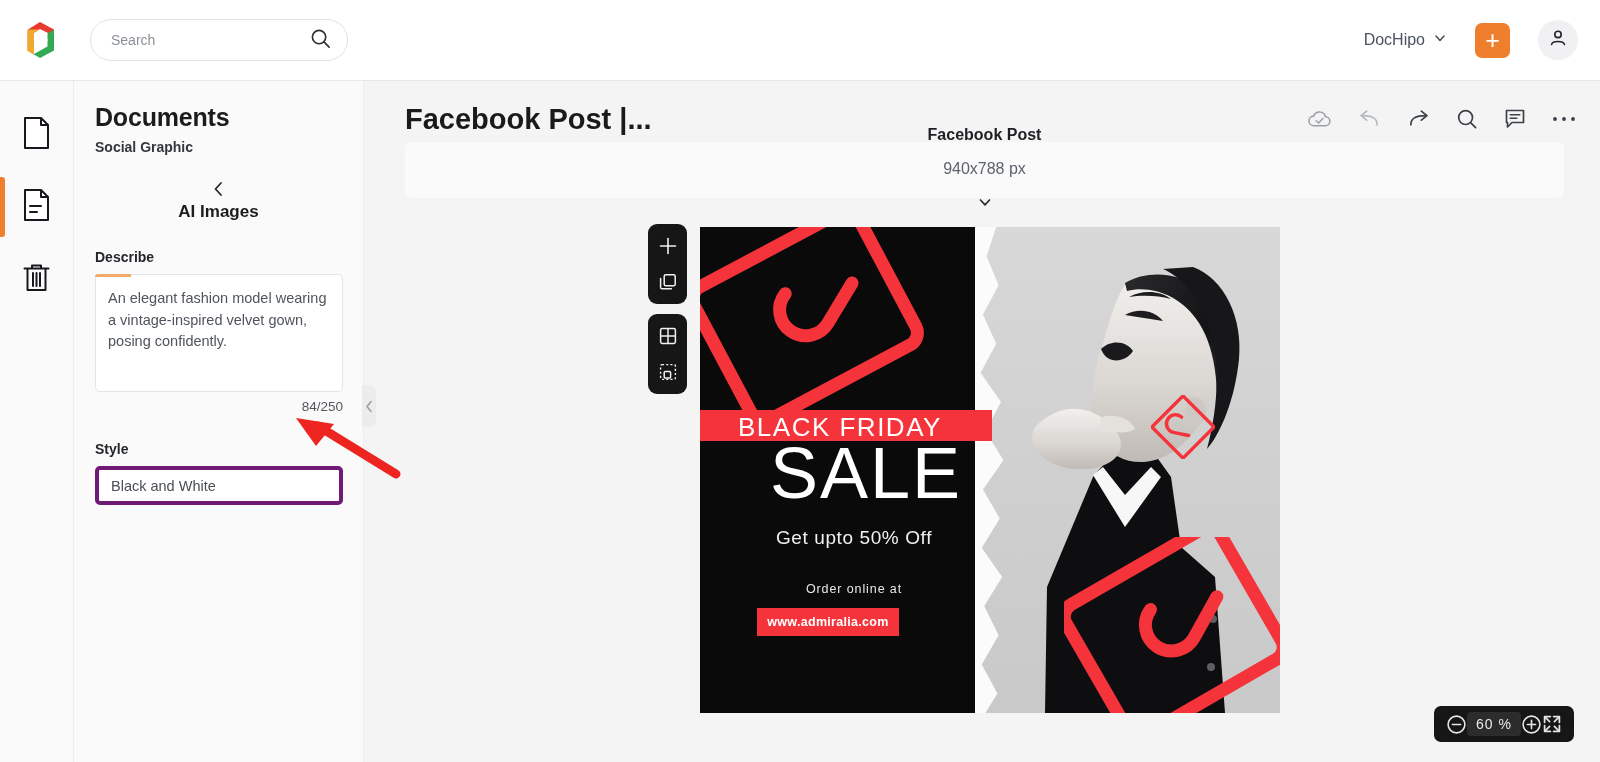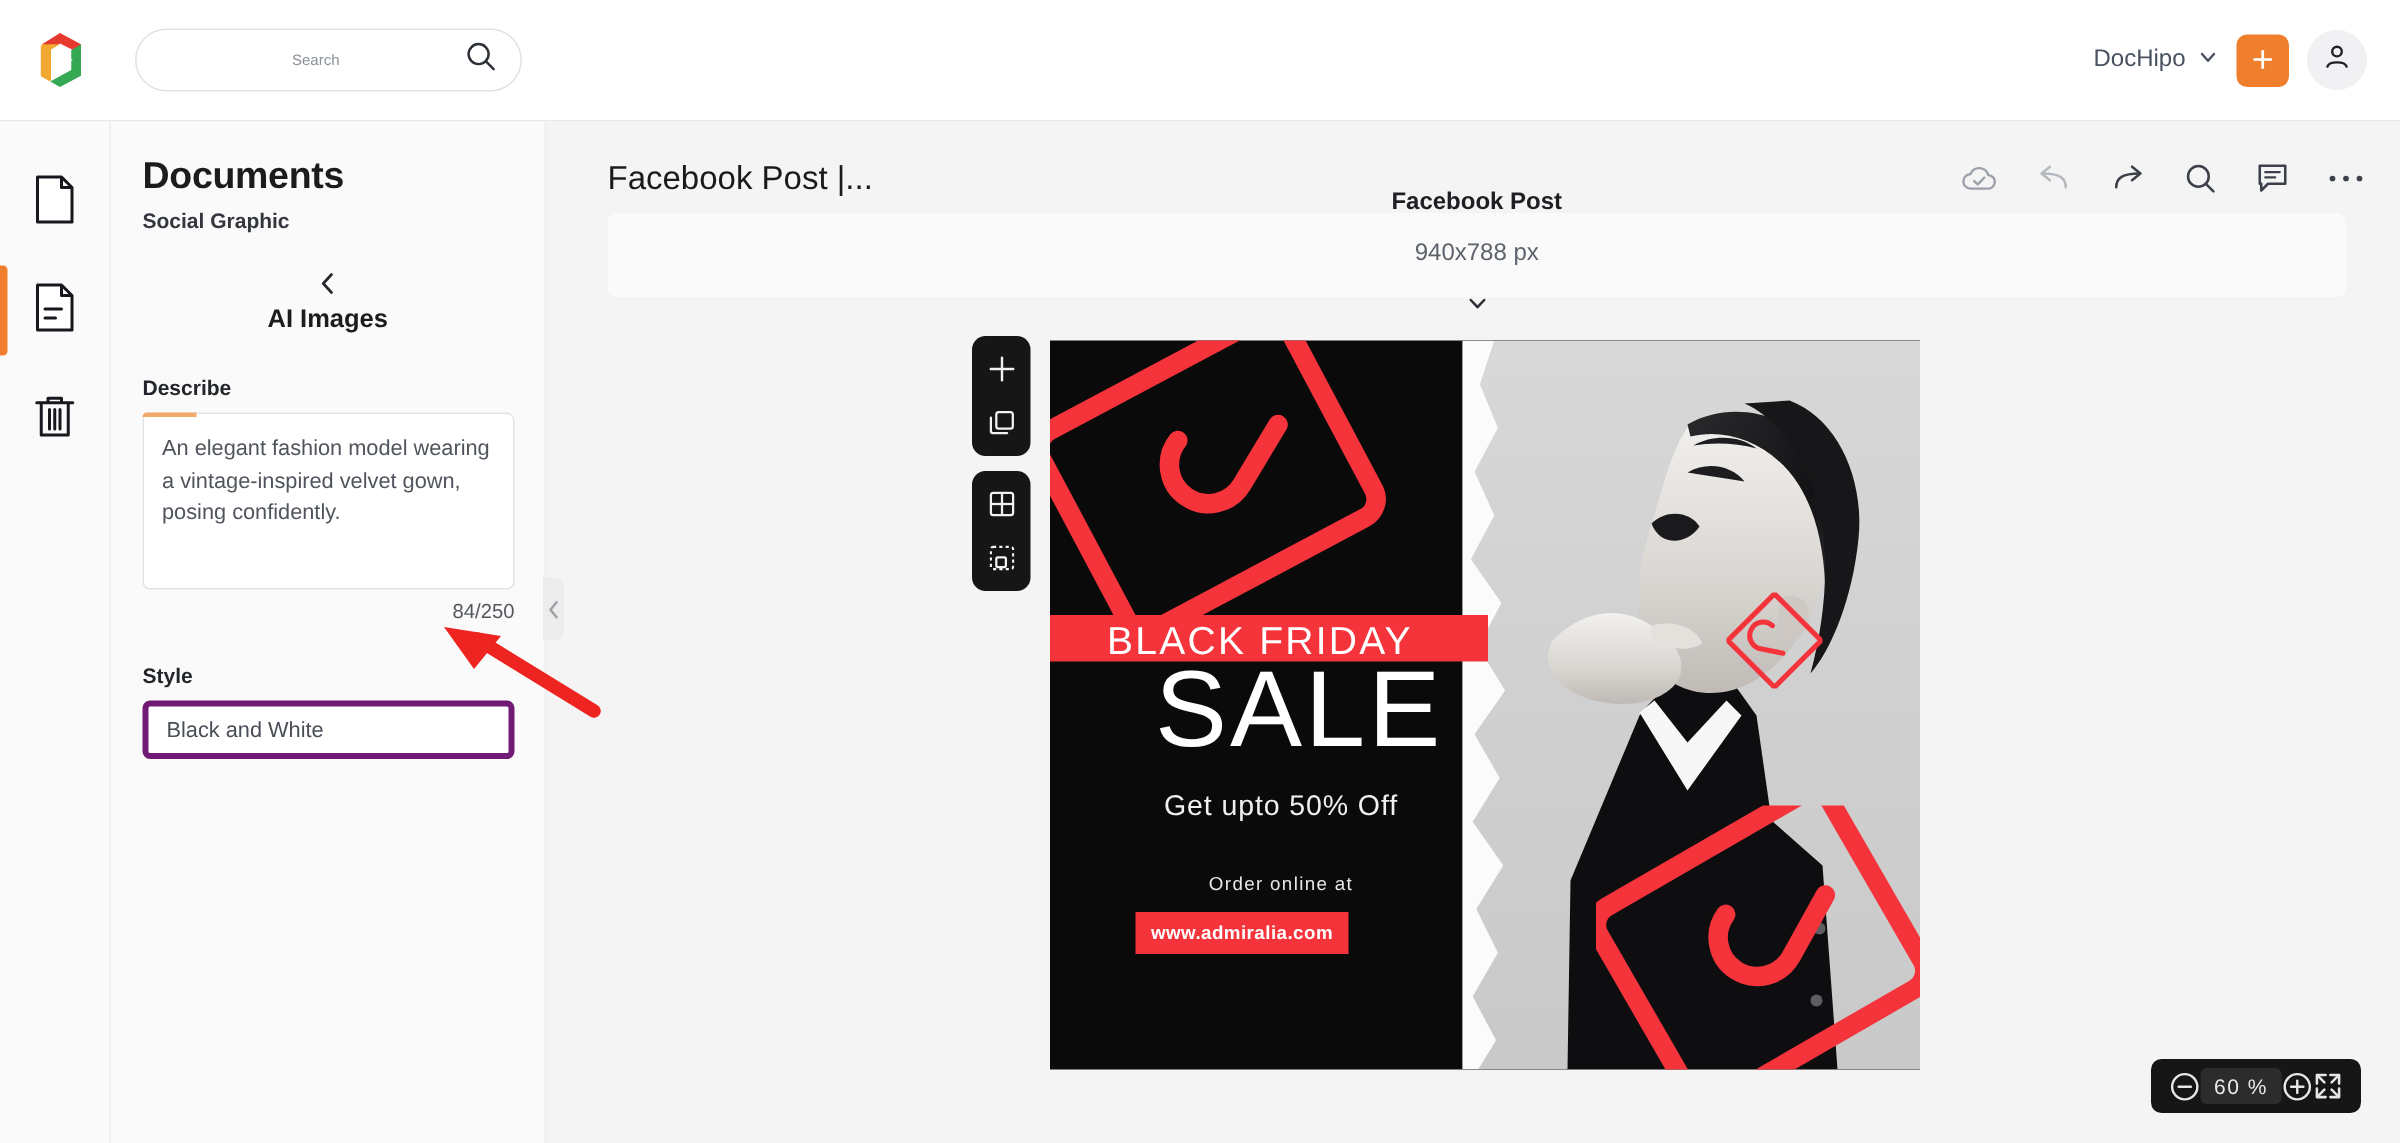--- a/index.html
+++ b/index.html
@@ -18,26 +18,26 @@
     border-bottom: 1px solid #e8e8e8;
   }
   .brand-logo { margin-left: 18px; width: 44px; height: 44px; position: relative; }
   .search-wrap {
     margin-left: 28px; width: 258px; height: 42px;
     border: 1px solid #e2e2e4; border-radius: 21px;
     display: flex; align-items: center; padding: 0 16px 0 20px;
     background: #fff;
   }
   .search-input {
-    flex: 1; border: none; outline: none; font-size: 10px;
-    color: #0f172a; font-family: "Liberation Sans", sans-serif; background: transparent; text-align: center;
+    flex: 1; border: none; outline: none; font-size: 14px;
+    color: #0f172a; font-family: "Liberation Sans", sans-serif; background: transparent;
   }
   .search-input::placeholder { color: #8b9099; }
   .topbar-right {
-    margin-left: auto; display: flex; align-items: center; gap: 12px; margin-right: 22px;
+    margin-left: auto; display: flex; align-items: center; gap: 28px; margin-right: 22px;
   }
   .workspace-btn {
     display: flex; align-items: center; gap: 8px; cursor: pointer;
     font-size: 16px; color: #4a5160;
   }
   .plus-btn {
     width: 35px; height: 35px; border-radius: 7px; background: #f07f2d;
     display: flex; align-items: center; justify-content: center;
     color: #fff; font-size: 25px; line-height: 1; cursor: pointer; font-weight: 300;
   }
@@ -124,21 +124,21 @@
 
   
   .editor {
     position: absolute; top: 81px; left: 364px; width: 1236px; height: 681px;
     background: #f4f4f4;
   }
   .doc-header {
     position: absolute; top: 14px; left: 41px; right: 24px; height: 48px;
     display: flex; align-items: center;
   }
-  .doc-title { font-size: 22px; font-weight: normal; color: #1a1a1c; }
+  .doc-title { font-size: 29px; font-weight: bold; color: #1a1a1c; }
   .doc-tools { margin-left: auto; display: flex; align-items: center; gap: 26px; }
   .tool-ico { cursor: pointer; display: flex; align-items: center; }
   .size-bar {
     position: absolute; top: 61px; left: 41px; width: 1159px; height: 56px;
     background: #fafafa; border-radius: 6px;
     display: flex; align-items: center; justify-content: center; gap: 16px; flex-direction: column;
   }
   .size-bar-name { font-size: 16px; font-weight: bold; color: #1d1f23; }
   .size-bar-dim { font-size: 16px; color: #5d636b; }
 

